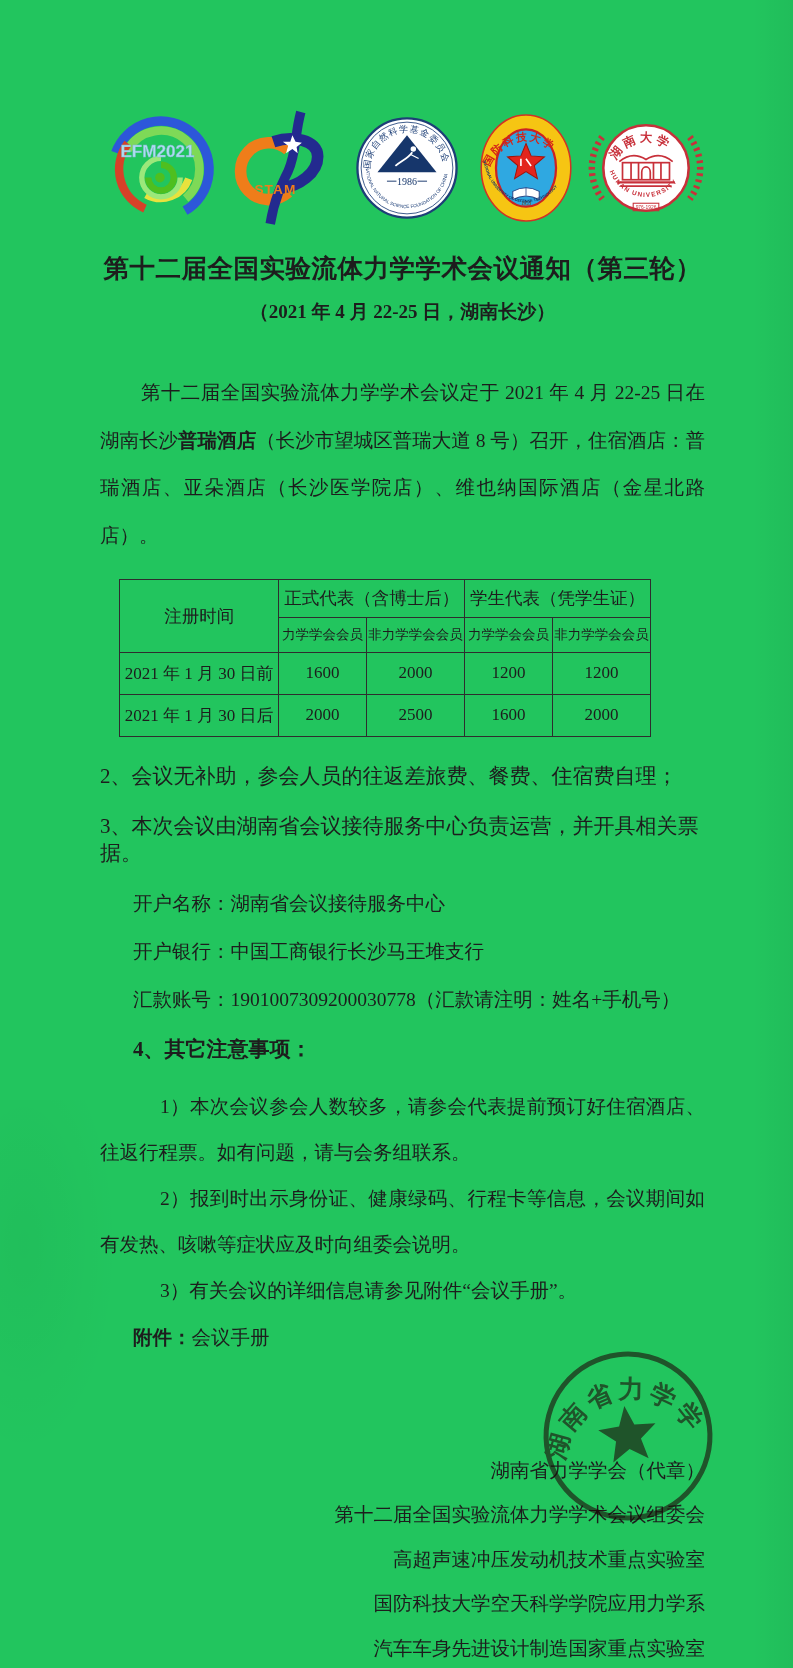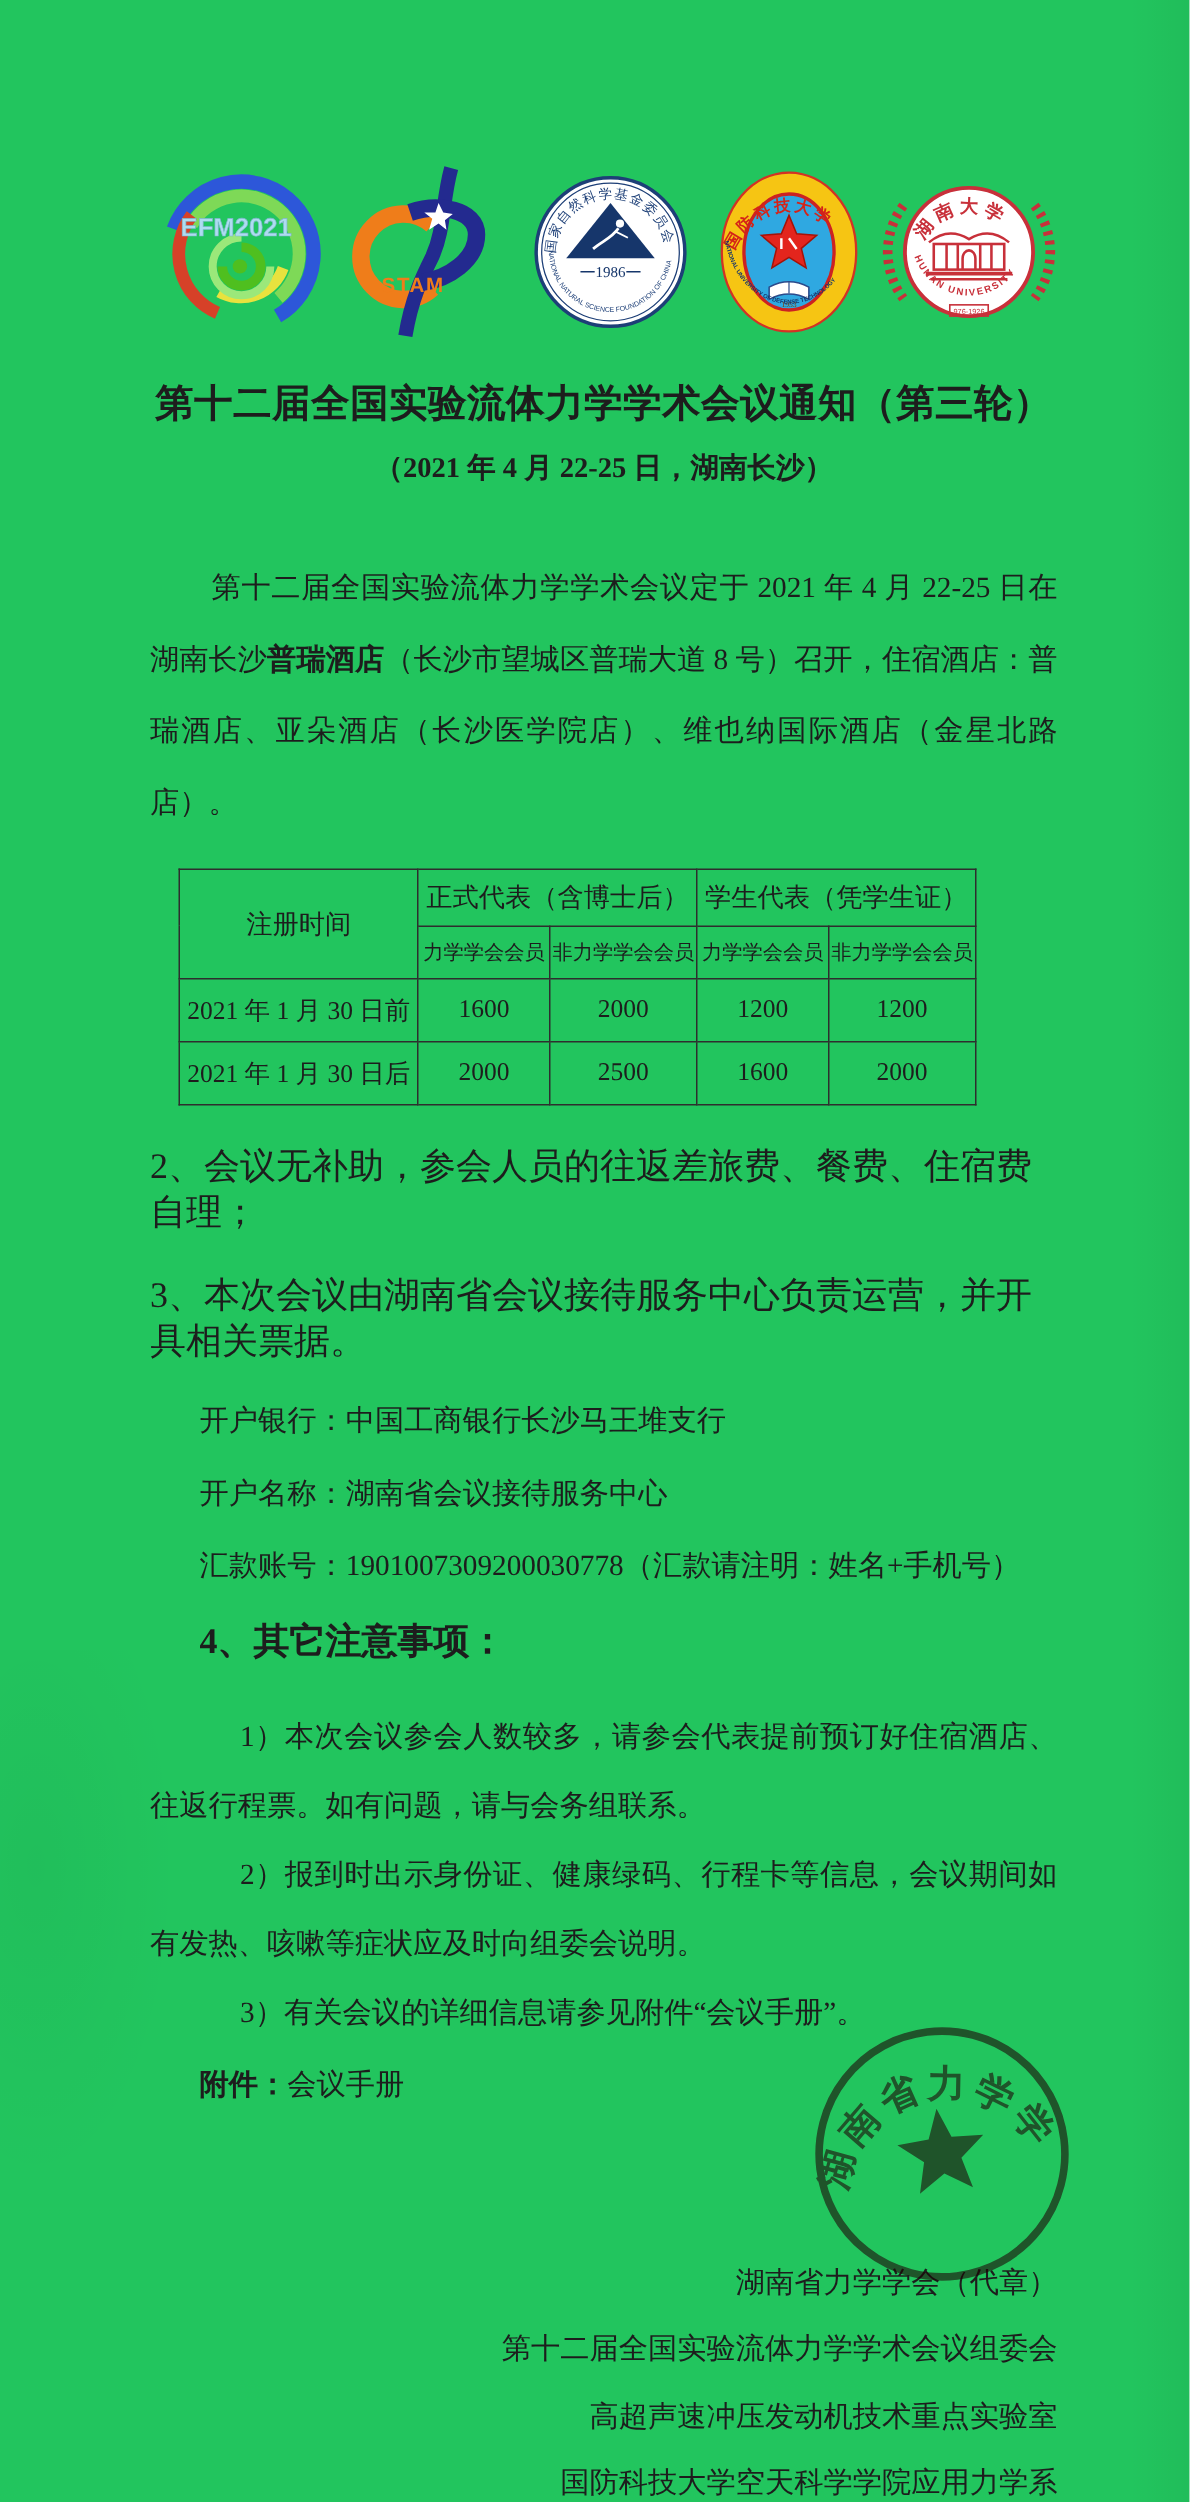--- a/index.html
+++ b/index.html
@@ -40,21 +40,21 @@
   }
   table.fees th,table.fees td{
     border:1.4px solid #2e2e2e;text-align:center;vertical-align:middle;
     font-weight:normal;padding:0;
   }
   .col-time{width:30%;} .col-n{width:16.5%;} .col-w{width:18.5%;}
   tr.group-row th{height:37px;font-size:17.5px;}
   tr.sub-row th{height:34px;font-size:13.5px;}
   tr.data-row td{height:41px;font-size:17px;}
   td.time-cell{font-size:16.5px;}
-  .item{font-size:24px;line-height:1.3;}
+  .item{font-size:21px;line-height:1.3;}
   .item.i2{margin-top:26px;}
   .item.i3{margin-top:23px;}
   .bank{margin-top:23px;margin-left:33px;}
   .bank p{margin:0 0 23px 0;font-size:19.5px;line-height:1.3;}
   .item.i4{margin-left:33px;font-weight:bold;margin-top:7px;}
   .notes{margin-top:5px;}
   .notes p{margin:0;font-size:19.5px;line-height:46px;text-indent:60px;text-align:justify;}
   .attachment{margin-left:33px;margin-top:10px;font-size:19.5px;}
   .attachment .lbl{font-weight:bold;}
   .signature{margin-top:98px;text-align:right;font-size:19.5px;line-height:44.5px;}
@@ -197,22 +197,22 @@
           <td>1600</td>
           <td>2000</td>
         </tr>
       </tbody>
     </table>
 
     <p class="item i2">2、会议无补助，参会人员的往返差旅费、餐费、住宿费自理；</p>
     <p class="item i3">3、本次会议由湖南省会议接待服务中心负责运营，并开具相关票据。</p>
 
     <div class="bank">
+      <p>开户名称：湖南省会议接待服务中心</p>
       <p>开户银行：中国工商银行长沙马王堆支行</p>
-      <p>开户名称：湖南省会议接待服务中心</p>
       <p>汇款账号：1901007309200030778（汇款请注明：姓名+手机号）</p>
     </div>
 
     <p class="item i4">4、其它注意事项：</p>
     <div class="notes">
       <p>1）本次会议参会人数较多，请参会代表提前预订好住宿酒店、往返行程票。如有问题，请与会务组联系。</p>
       <p>2）报到时出示身份证、健康绿码、行程卡等信息，会议期间如有发热、咳嗽等症状应及时向组委会说明。</p>
       <p>3）有关会议的详细信息请参见附件“会议手册”。</p>
     </div>
 

